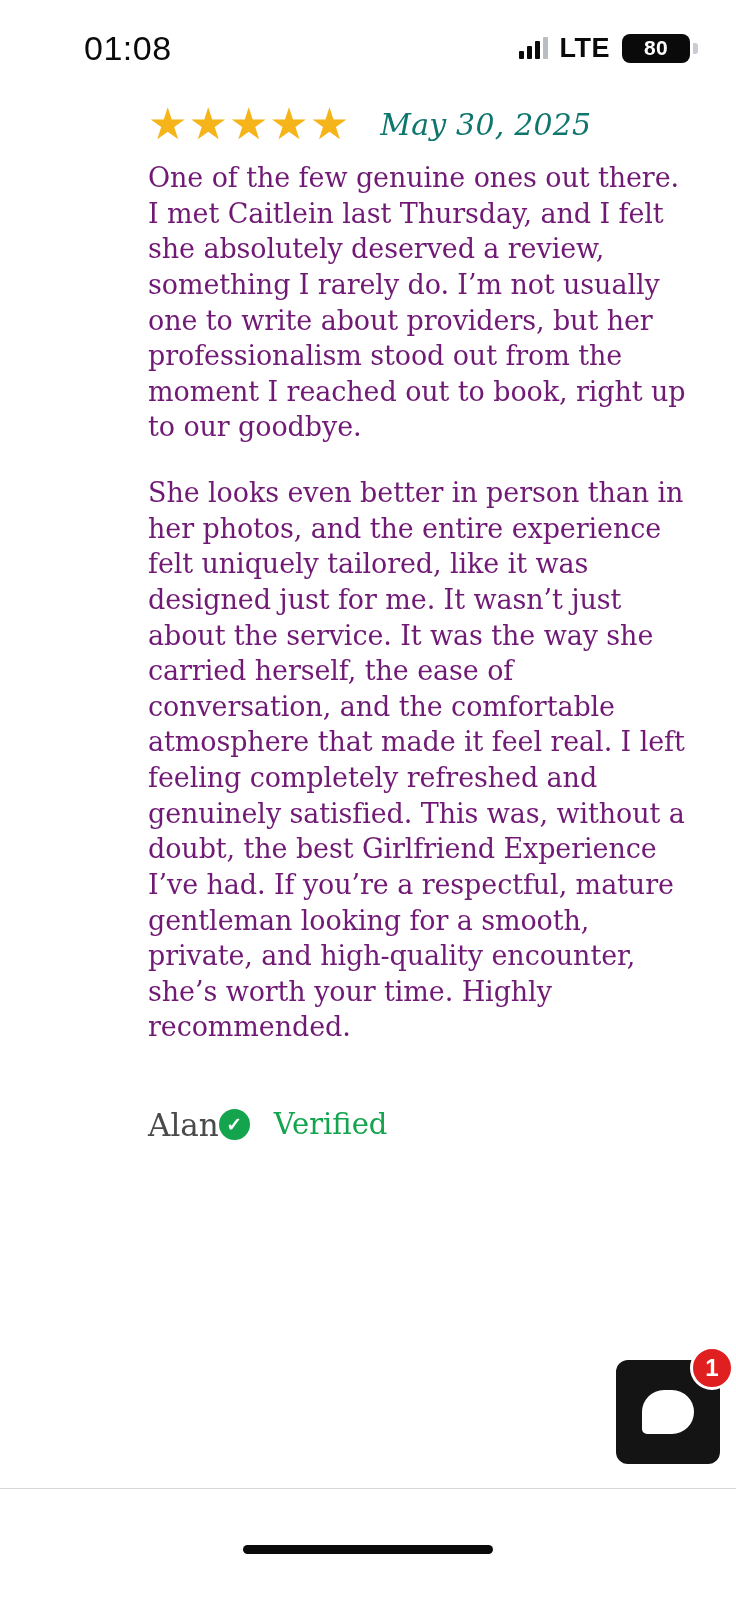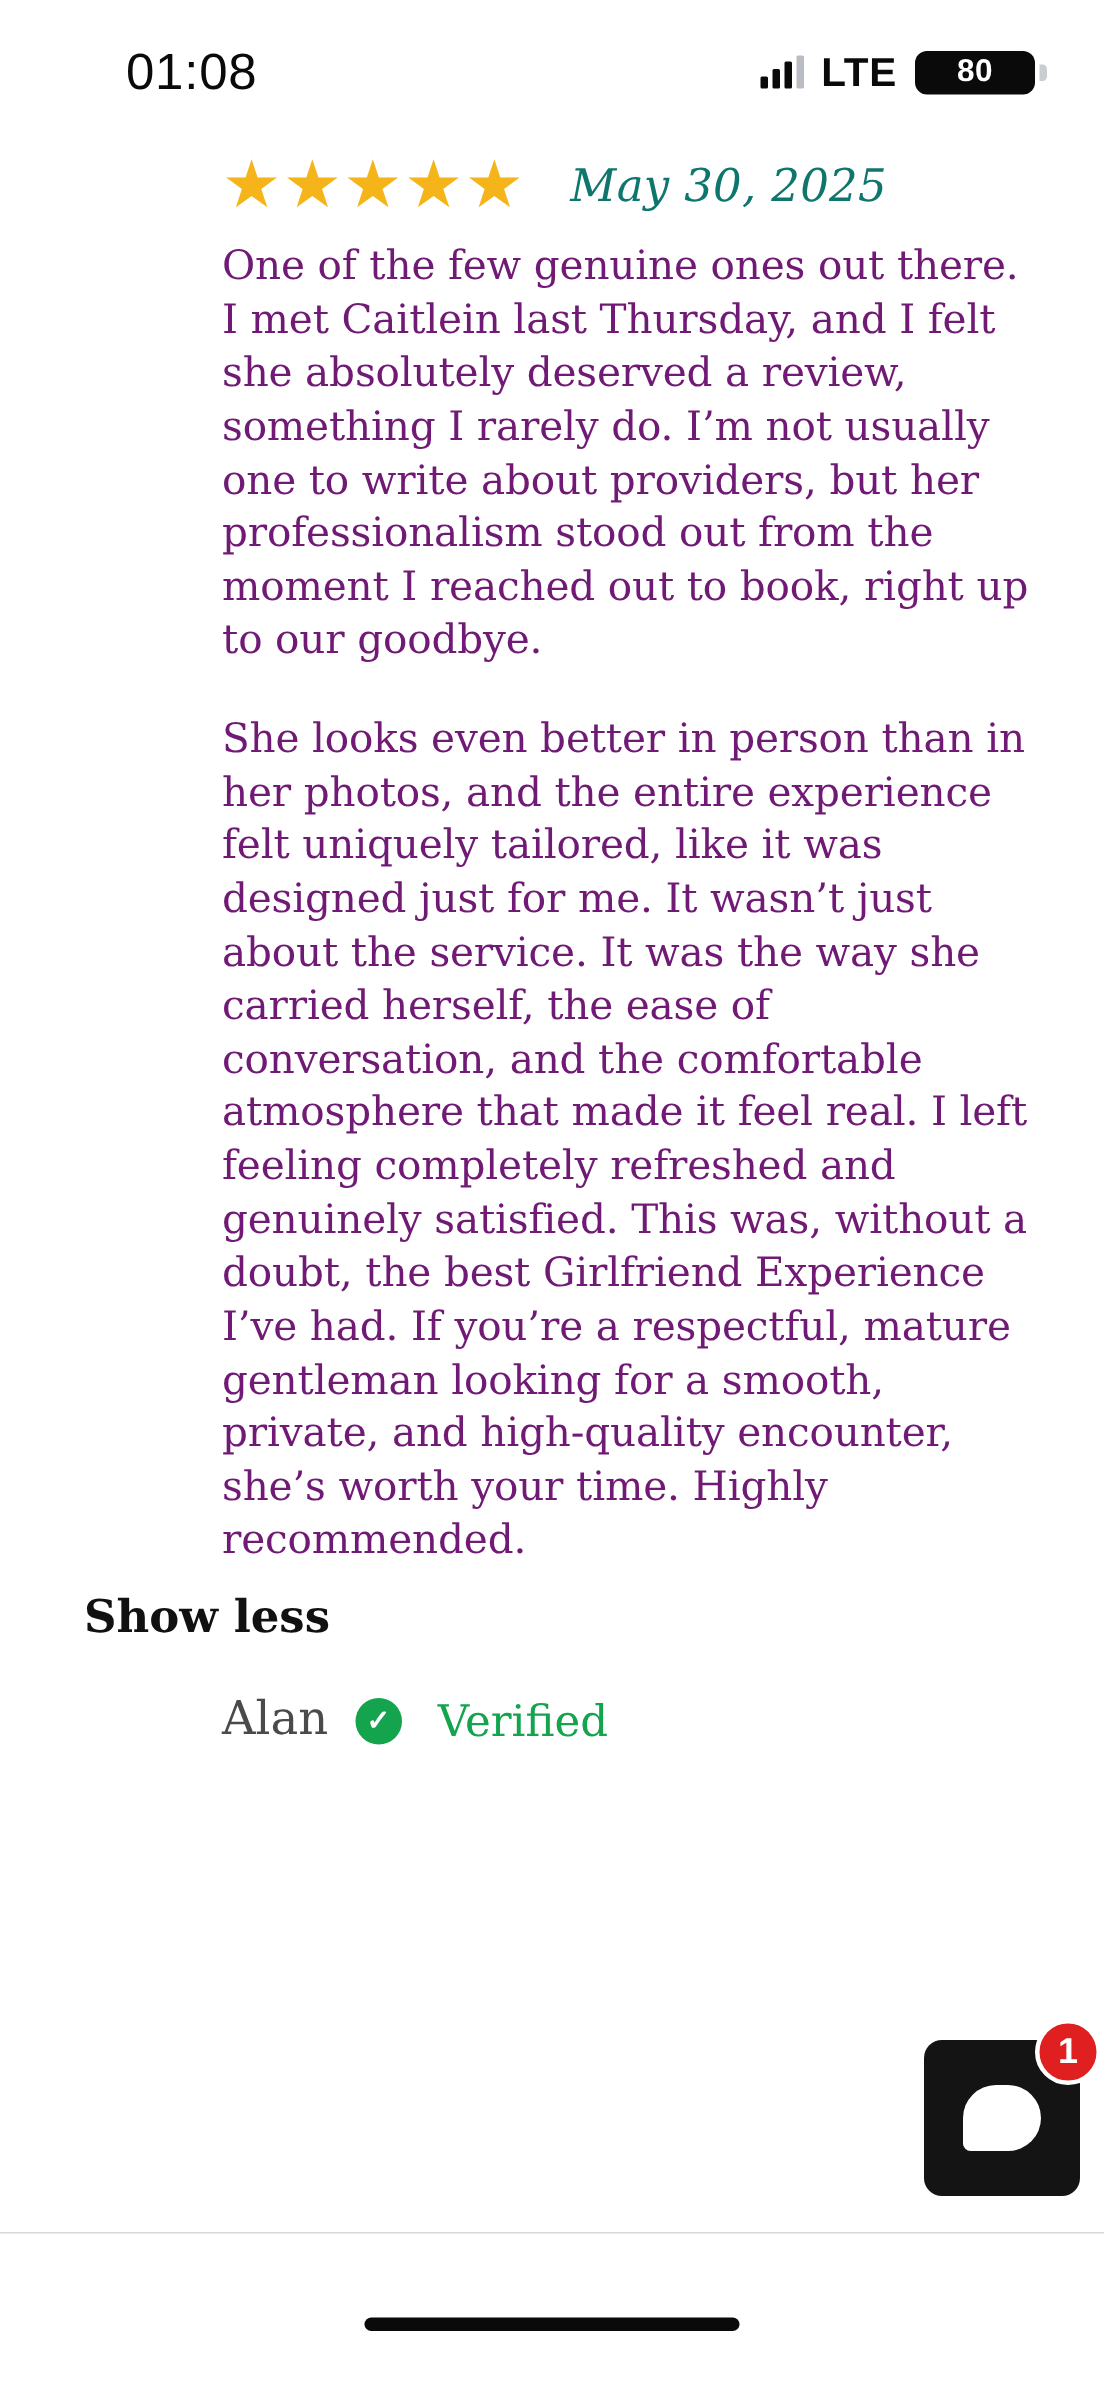--- a/index.html
+++ b/index.html
@@ -57,21 +57,21 @@
   .signal i:nth-child(3) { height: 18px; }
   .signal i:nth-child(4) { height: 22px; background: #b9bcc2; }
   .lte {
     font-size: 27px;
     font-weight: 700;
     color: #0a0a0a;
     letter-spacing: 0.5px;
   }
   .battery {
     position: relative;
-    width: 80px;
+    width: 68px;
     height: 29px;
     background: #0a0a0a;
     border-radius: 8px;
     display: flex;
     align-items: center;
     justify-content: center;
   }
   .battery span {
     font-size: 21px;
     font-weight: 700;
@@ -132,22 +132,22 @@
     margin-left: 16px;
     margin-top: -22px;
     font-family: "DejaVu Serif", serif;
     font-weight: 700;
     font-size: 30px;
     color: #111111;
     cursor: pointer;
   }
   .reviewer-row {
     display: flex;
-    align-items: flex-end;
-    gap: 18px;
+    align-items: flex-start;
+    gap: 0;
     padding: 32px 0 0 108px;
   }
   .reviewer-name {
     font-family: "DejaVu Serif", serif;
     font-size: 31px;
     color: #4a4a4a;
   }
   .verified {
     display: flex;
     align-items: center;
@@ -262,21 +262,20 @@
     <div class="review-head">
       <div class="stars">★★★★★</div>
       <div class="review-date">May 30, 2025</div>
     </div>
 
     <div class="review-body">
       <p>One of the few genuine ones out there. I met Caitlein last Thursday, and I felt she absolutely deserved a review, something I rarely do. I’m not usually one to write about providers, but her professionalism stood out from the moment I reached out to book, right up to our goodbye.</p>
       <p>She looks even better in person than in her photos, and the entire experience felt uniquely tailored, like it was designed just for me. It wasn’t just about the service. It was the way she carried herself, the ease of conversation, and the comfortable atmosphere that made it feel real. I left feeling completely refreshed and genuinely satisfied. This was, without a doubt, the best Girlfriend Experience I’ve had. If you’re a respectful, mature gentleman looking for a smooth, private, and high-quality encounter, she’s worth your time. Highly recommended.</p>
     </div>
 
-    <div class="show-less">Show less</div>
 
     <div class="reviewer-row">
       <div class="reviewer-name">Alan</div>
       <div class="verified">
         <div class="verified-badge">✓</div>
         <div class="verified-label">Verified</div>
       </div>
     </div>
 
     <div class="chat-fab">

